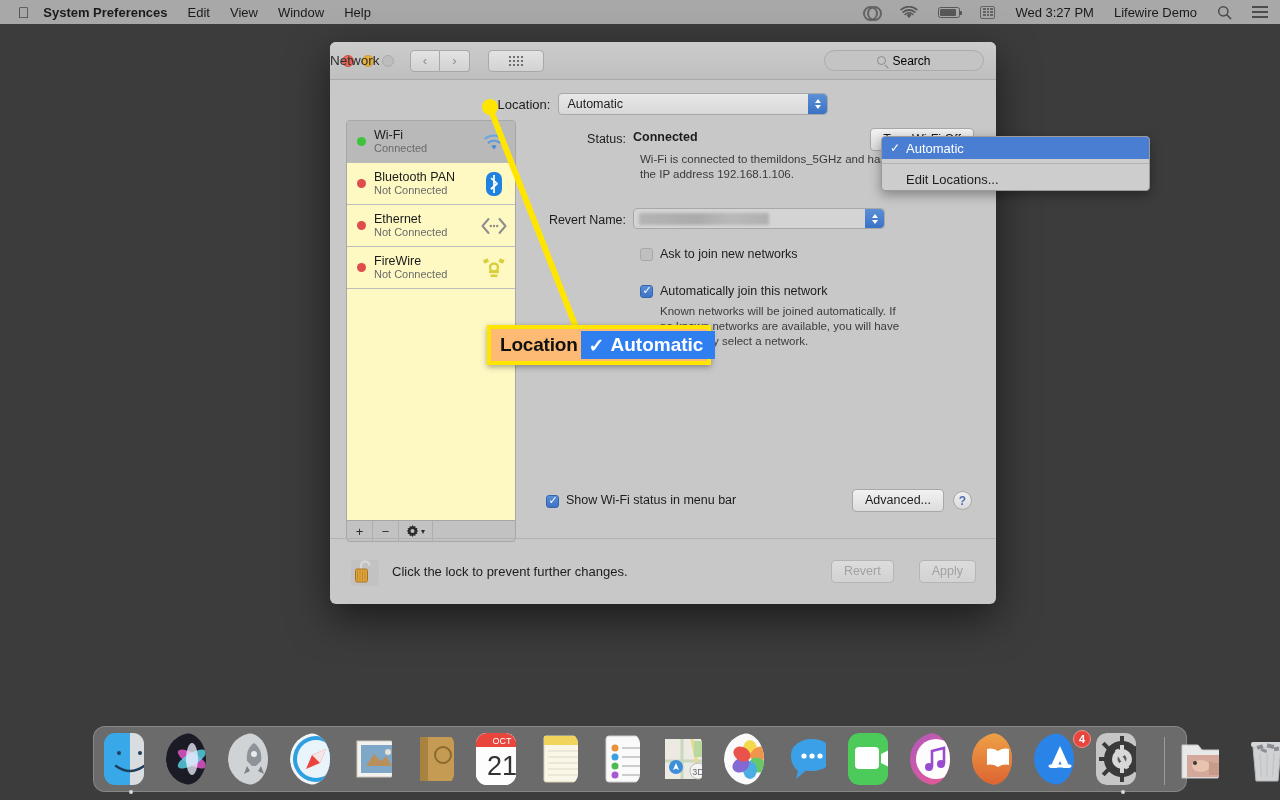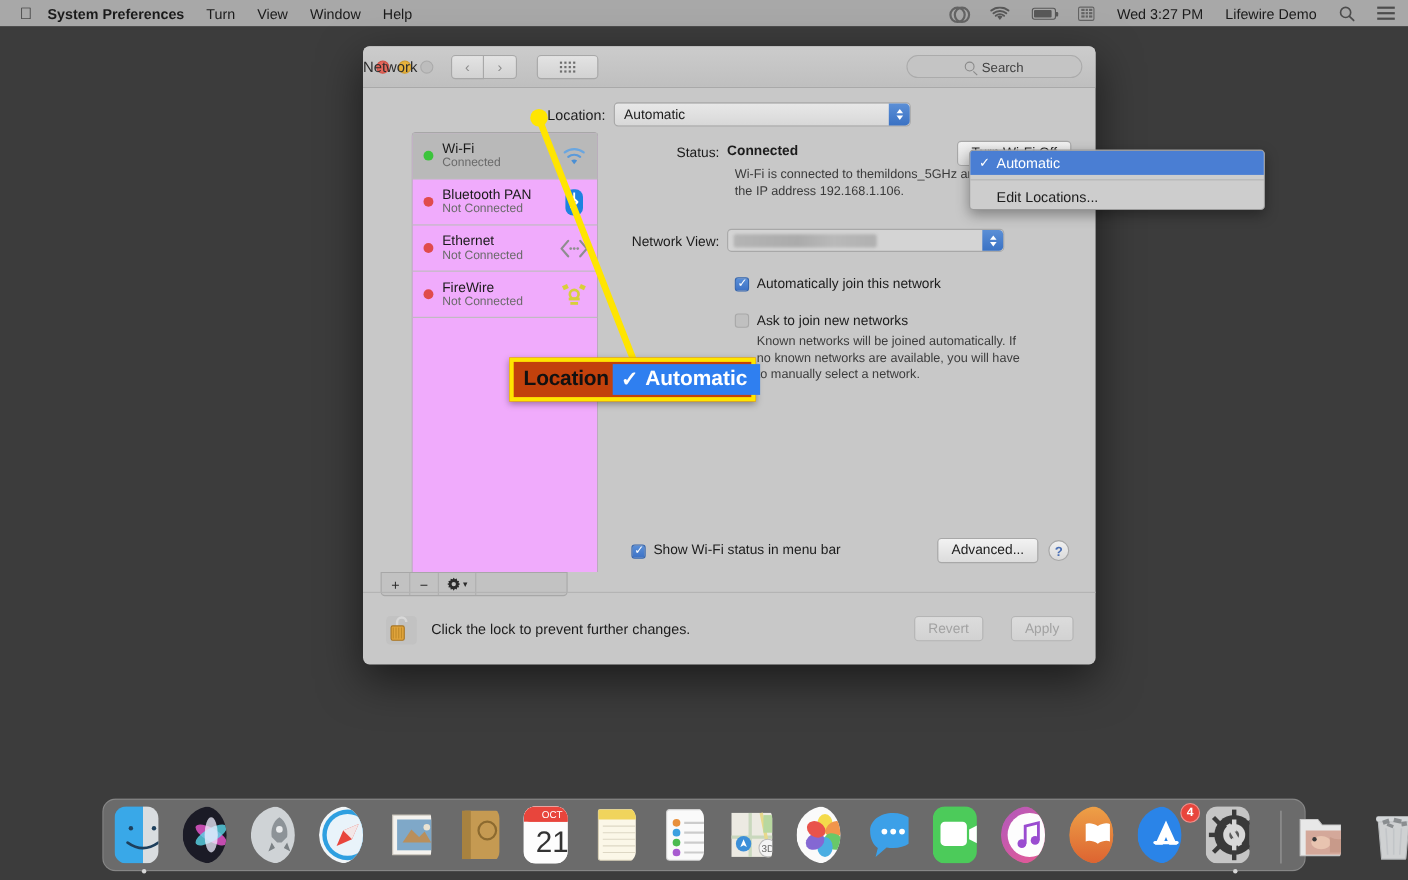--- a/index.html
+++ b/index.html
@@ -96,21 +96,21 @@
   .griddots s { background:#6e6e6e; display:block; width:2px; height:2px; }
 
   #wintitle {
     position: absolute; left: 0; right: 0; 
     font-size: 13.5px; color: #2d2d2d; pointer-events: none;
   }
   #searchbox {
     margin-left: auto; width: 160px; height: 21px;
     background: #c4c4c4; border: 1px solid #ababab; border-radius: 11px;
     display:flex; align-items:center; justify-content:center; gap:6px;
-    font-size: 12px; color: #404040;
+    font-size: 12px; color: #000000;
   }
   .mag { width: 9px; height: 9px; border: 1.4px solid #8a8a8a; border-radius: 50%; position: relative; }
   .mag::after { content:""; position:absolute; right:-4px; bottom:-3px; width:5px; height:1.4px; background:#8a8a8a; transform: rotate(45deg); }
 
   
   #body { padding: 0; position: relative; height: 524px; }
 
   #locationrow {
     height: 40px; display:flex; align-items:center; justify-content:center;
     gap: 8px; padding-top: 8px;
@@ -145,24 +145,23 @@
     font-size: 13px; color: #1c1c1c; padding-left: 8px;
   }
   .menuitem.sel { background: #4a7ed3; color: #fff; }
   .menuitem .ck { width: 16px; display:inline-block; font-size: 12px; }
   .menusep { height:1px; background:#b4b4b4; margin: 4px 0; }
 
   
   #panes { display:flex; padding: 0 16px; gap: 14px; height: 400px; }
 
   #svclist {
-    width: 170px; background: #f0abfc;
+    width: 170px; background: #fef9c3;
     border: 1px solid #a7a7a7; border-radius: 4px 4px 0 0;
     border-bottom: none;
-    margin-left: 28px;
   }
   .svc {
     height: 42px; display:flex; align-items:center; gap: 8px;
     padding: 0 8px 0 10px; position: relative;
     border-bottom: 1px solid #bcbcbc;
   }
   .svc.active { background: #b9b9b9; }
   .dot { width: 9px; height: 9px; border-radius: 50%; flex: none; }
   .dot.green { background: #3cc43c; }
   .dot.red { background: #e04b4b; }
@@ -228,22 +227,22 @@
     border-top: 1px solid #b2b2b2;
     display:flex; align-items:center; padding: 0 20px;
   }
   #lockicon { width: 30px; height: 32px; position: relative; margin-right: 12px; }
   #footertext { font-size: 13px; color:#1c1c1c; }
   #footerbtns { margin-left:auto; display:flex; gap: 9px; }
 
   
   #anno { position:absolute; left:0; top:0; width:1280px; height:800px; pointer-events:none; z-index: 200; }
   #callout {
-    position:absolute; left: 463px; top: 325px; width: 224px; height: 40px;
-    background: #c2410c; border: 4px solid #ffe500;
+    position:absolute; left: 487px; top: 325px; width: 224px; height: 40px;
+    background: #fdba74; border: 4px solid #ffe500;
     display:flex; align-items:center; z-index: 210;
     box-shadow: 0 2px 6px rgba(0,0,0,.35);
   }
   #callout .ctext { font-size: 19px; font-weight: bold; color:#111; padding-left: 9px; letter-spacing: -0.2px;}
   #callout .csel {
     margin-left: 3px; background:#2f7ff0; color:#fff;
     font-size: 19px; font-weight: bold; padding: 4px 12px 4px 8px;
     display:flex; align-items:center; gap:6px; height: 28px;
   }
 
@@ -268,21 +267,21 @@
   .docksep { width:1px; height: 48px; background: rgba(220,220,220,.45); margin: 0 6px 2px; flex:none; }
 </style>
 </head>
 <body>
 
 <div id="screen">
 
   <div id="menubar">
     <span class="apple"></span>
     <span class="mi bold">System Preferences</span>
-    <span class="mi">Turn</span>
+    <span class="mi">Edit</span>
     <span class="mi">View</span>
     <span class="mi">Window</span>
     <span class="mi">Help</span>
 
     <span class="right">
       <span class="ico">
           <span class="icon-cc"></span>
         </span>
       <span class="ico">
         <svg width="18" height="13" viewBox="0 0 18 13">
@@ -464,38 +463,38 @@
           <div class="row">
             <span class="rlabel">Status:</span>
             <span class="rval bold">Connected</span>
           </div>
 
           <button class="btn" id="turnwifi">Turn Wi-Fi Off</button>
 
           <div id="statusdesc">Wi-Fi is connected to themildons_5GHz and has the IP address 192.168.1.106.</div>
 
           <div id="netnamerow">
-            <span class="rlabel">Network View:</span>
+            <span class="rlabel">Revert Name:</span>
             <span id="netnamefield">
               <span id="netblur"></span>
               <span class="steppers">
                   <s class="up"></s>
                   <s class="dn"></s>
                 </span>
             </span>
           </div>
 
+          <div class="cbrow" style="margin-top:18px">
+            <span class="cb off"></span>
+            <span class="cblabel">Ask to join new networks</span>
+          </div>
+
           <div class="cbrow" style="margin-top:22px">
             <span class="cb on"></span>
             <span class="cblabel">Automatically join this network</span>
-          </div>
-
-          <div class="cbrow" style="margin-top:18px">
-            <span class="cb off"></span>
-            <span class="cblabel">Ask to join new networks</span>
           </div>
 
           <div class="hint">Known networks will be joined automatically. If no known networks are available, you will have to manually select a network.</div>
 
           <div id="bottomrow">
             <span class="cb on"></span>
             <span class="cblabel" style="margin-left:7px">Show Wi-Fi status in menu bar</span>
             <span style="margin-left:auto; display:flex; align-items:center; gap:9px;">
               <button class="btn">Advanced...</button>
               <span style="width:19px;height:19px;border-radius:50%;background:linear-gradient(#f0f0f0,#dadada);border:1px solid #a8a8a8;display:flex;align-items:center;justify-content:center;font-size:12px;font-weight:bold;color:#4a6fb5;">?</span>

